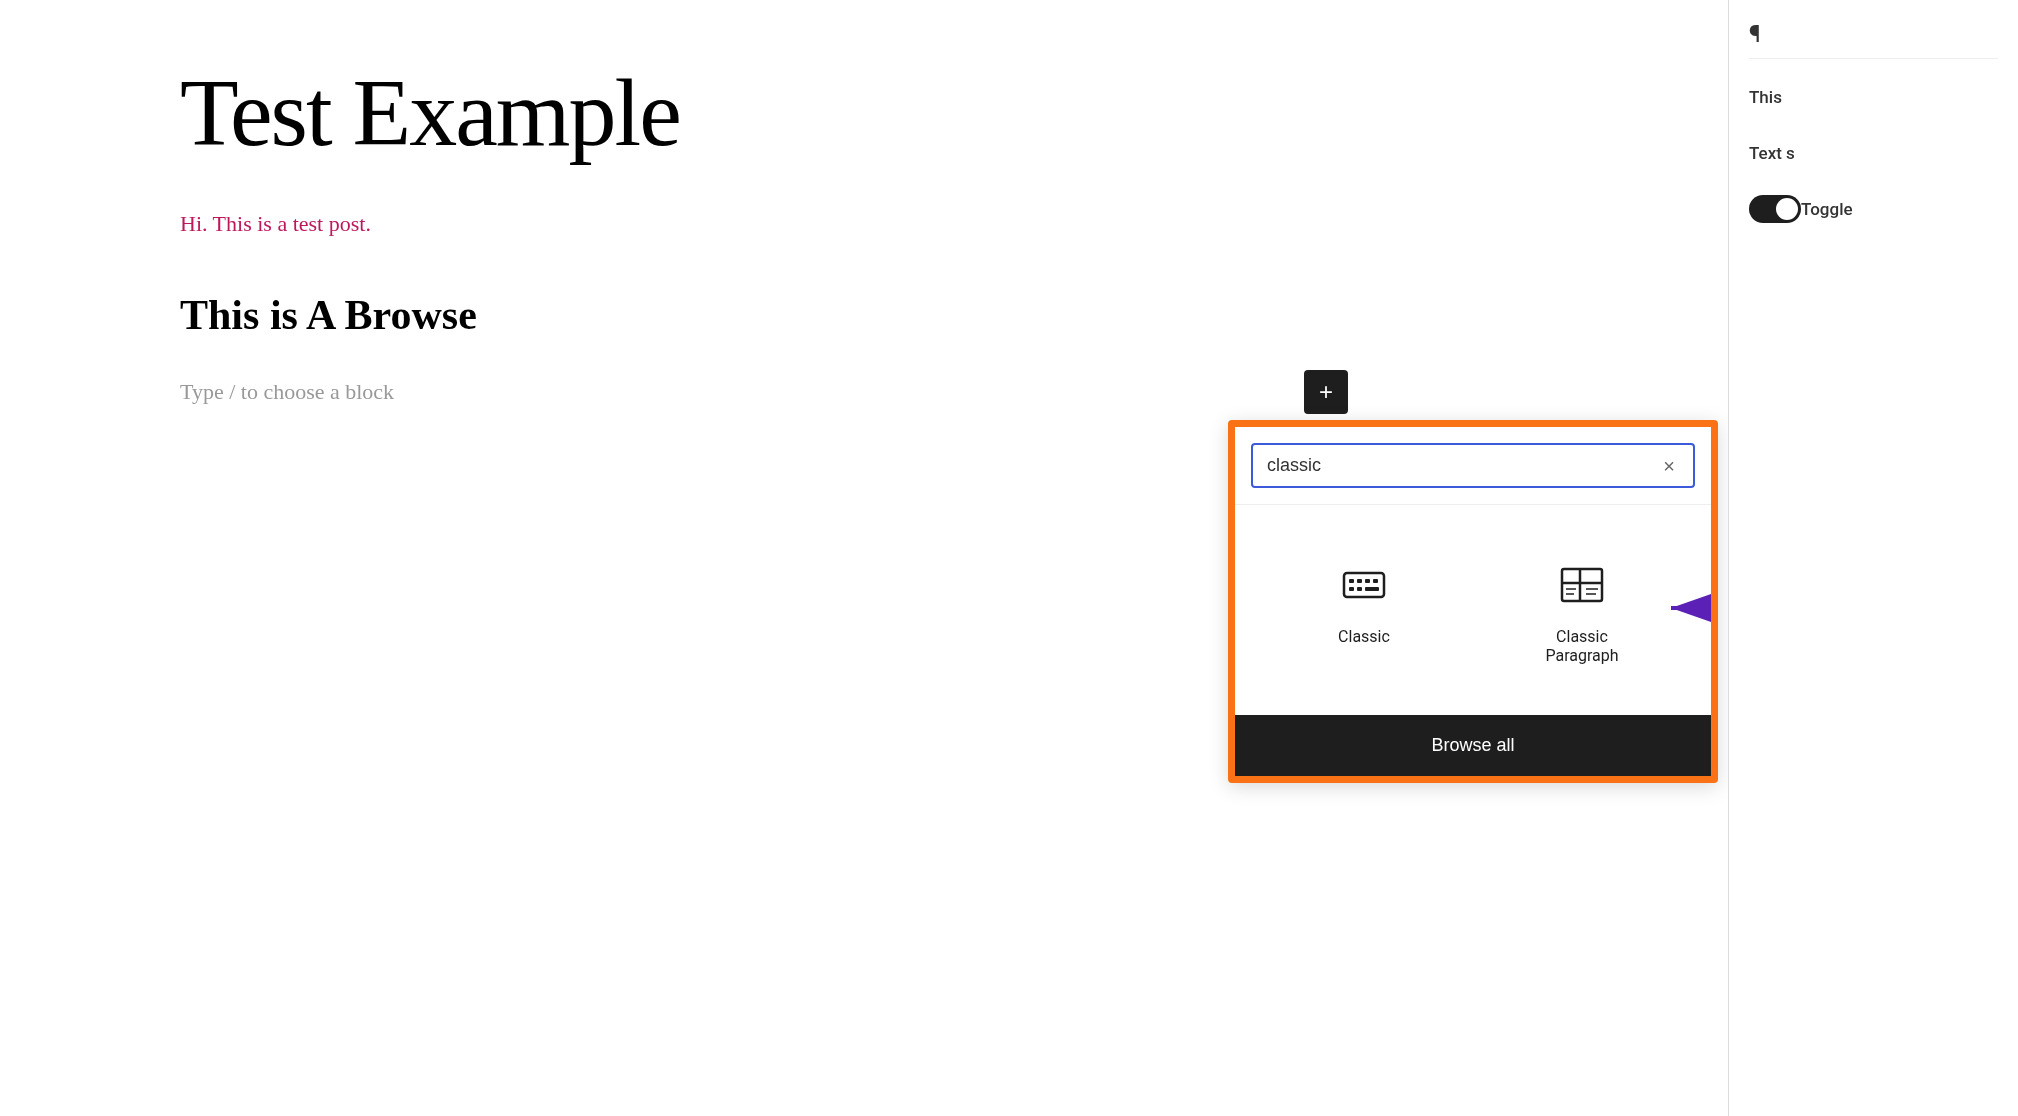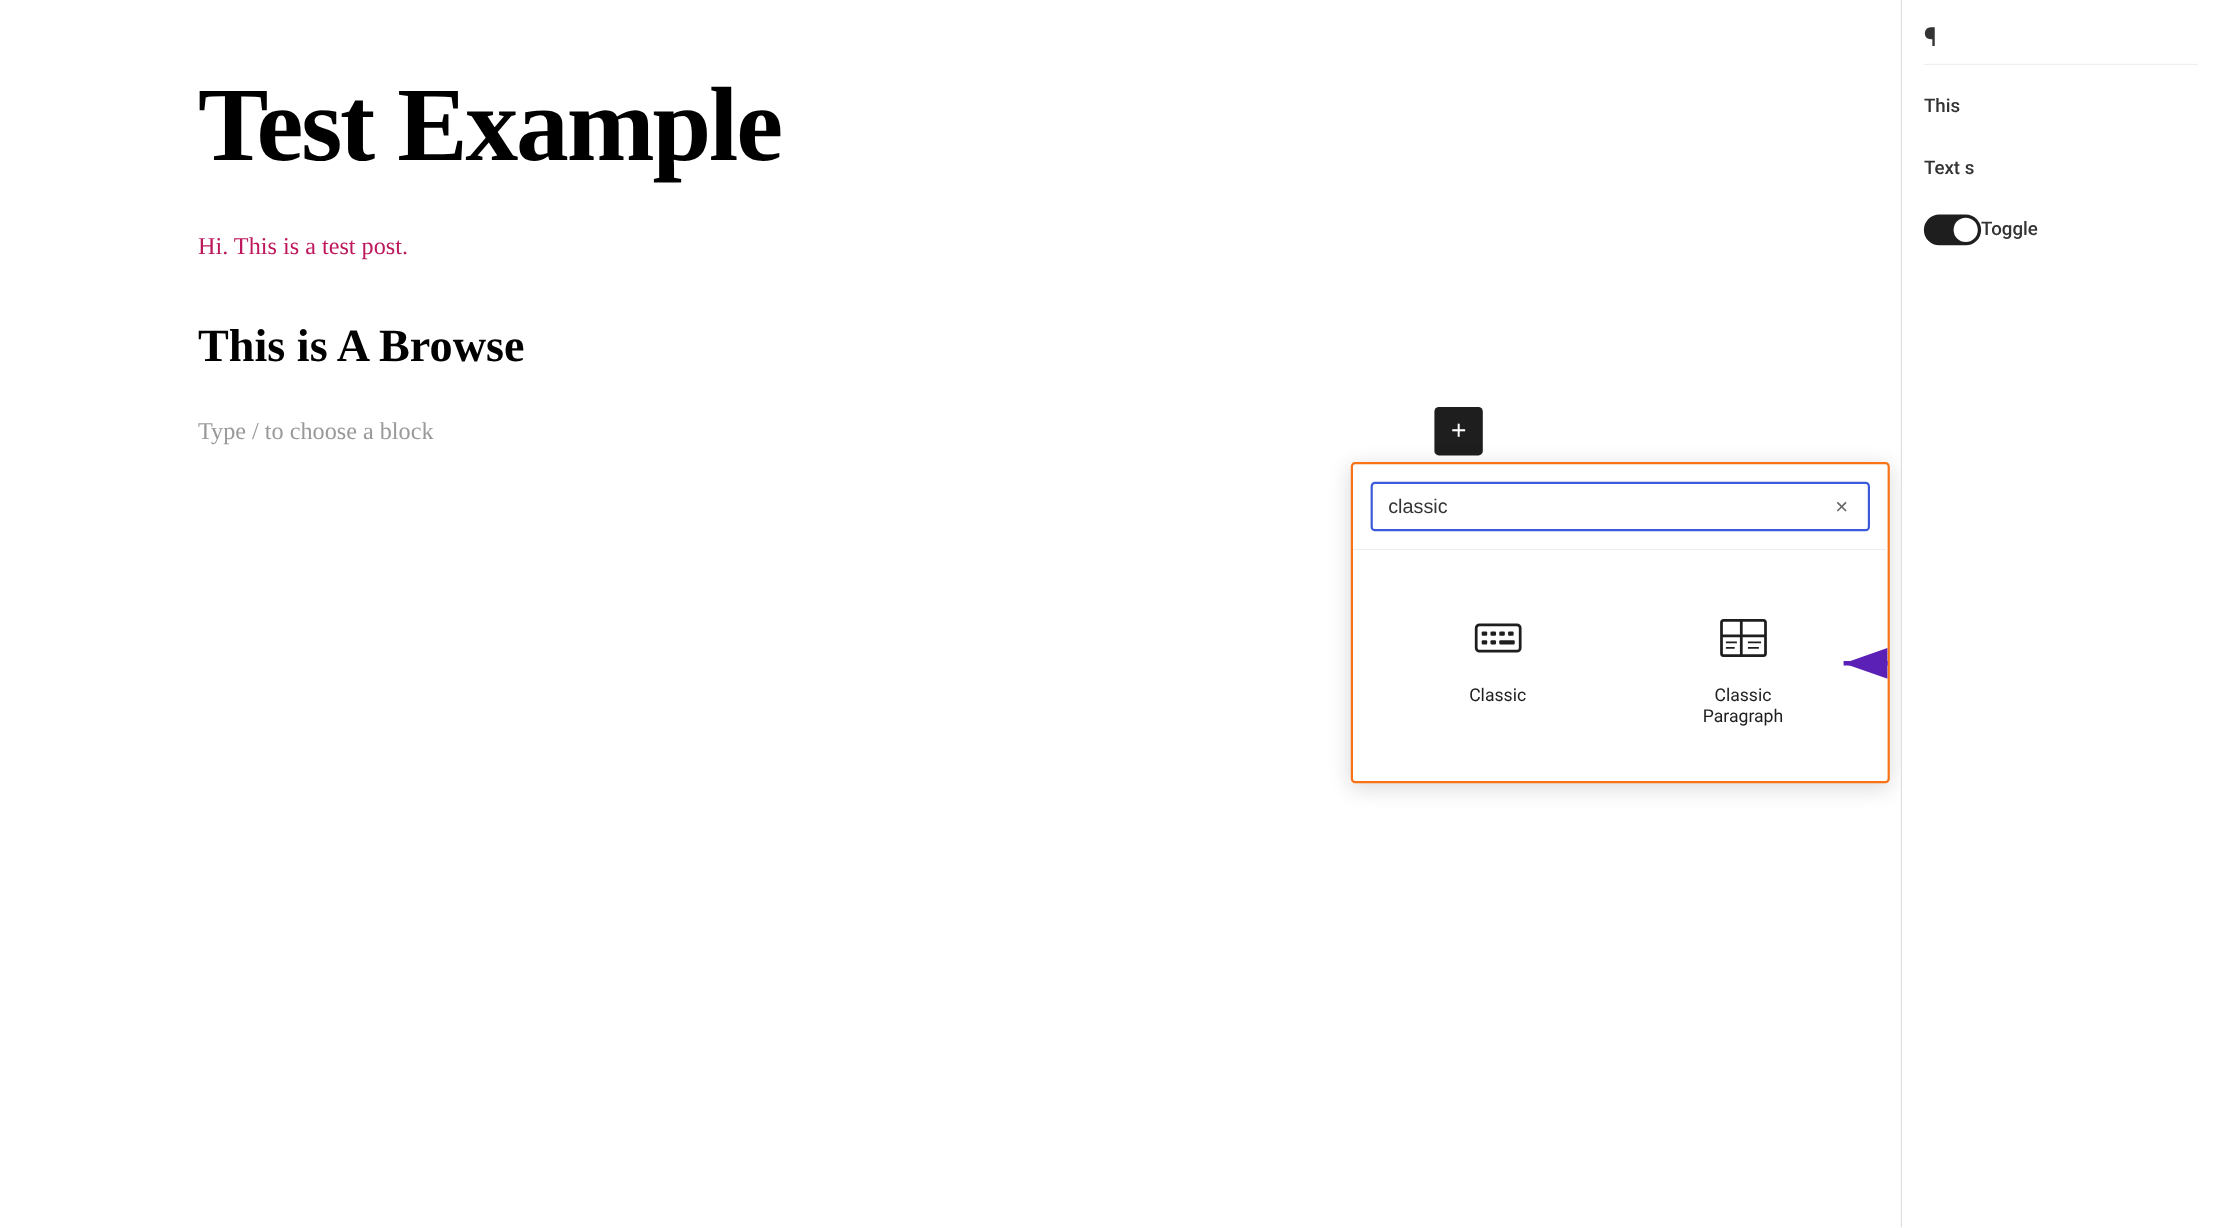--- a/index.html
+++ b/index.html
@@ -15,21 +15,21 @@
     .main-content {
       flex: 1;
       padding: 60px 120px 60px 180px;
       position: relative;
       overflow: hidden;
     }
 
     .post-title {
       font-family: Georgia, 'Times New Roman', serif;
       font-size: 96px;
-      font-weight: 700;
+      font-weight: 400;
       line-height: 1.1;
       color: #000;
       margin-bottom: 40px;
       letter-spacing: -2px;
     }
 
     .post-body {
       font-family: Georgia, 'Times New Roman', serif;
       font-size: 22px;
       color: #be185d;
@@ -69,21 +69,21 @@
       justify-content: center;
       font-weight: 300;
     }
 
     .block-inserter-popup {
       position: absolute;
       top: 420px;
       right: 10px;
       width: 490px;
       background: #fff;
-      border: 2px solid #f97316;
+      border: 7px solid #f97316;
       border-radius: 4px;
       box-shadow: 0 4px 20px rgba(0,0,0,0.15);
       overflow: hidden;
     }
 
     .search-container {
       padding: 16px;
       border-bottom: 1px solid #eee;
     }
 
@@ -298,20 +298,21 @@
                 <polygon points="0 0, 10 3.5, 0 7" fill="#5b21b6"></polygon>
               </marker>
             </defs>
             <line x1="110" y1="20" x2="10" y2="20" stroke="#5b21b6" stroke-width="4" marker-end="url(#arrowhead)"></line>
           </svg>
         </div>
       </div>
 
     </div>
 
+    <button class="browse-all-btn">Browse all</button>
   </div>
 
 </div>
 
 <div class="right-sidebar">
 
   <div class="sidebar-top-icons">
     <span class="sidebar-icon">¶</span>
   </div>
 

